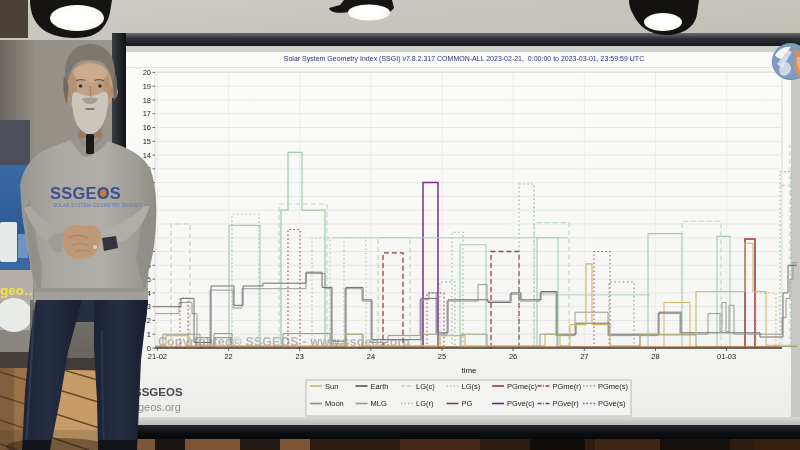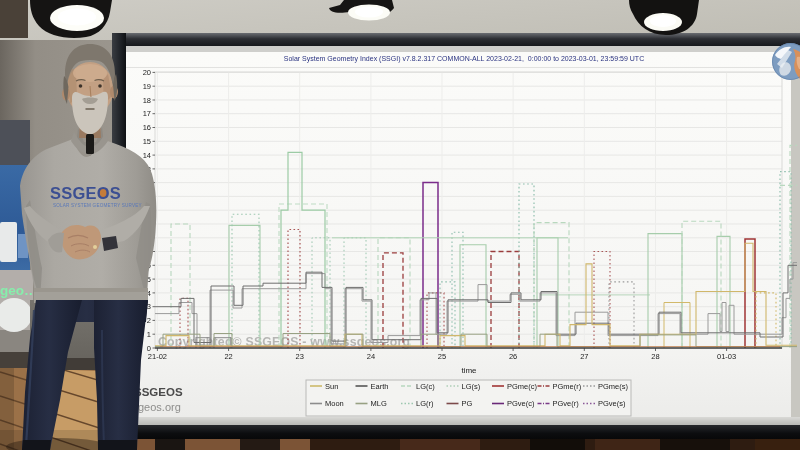--- a/index.html
+++ b/index.html
@@ -8,21 +8,21 @@
 <body>
 <div id="stage">
   <div class="abs" style="left:0;top:0;width:800px;height:40px;background:linear-gradient(175deg,#ceccc5,#bfbdb4);"></div>
   <div class="abs" style="left:0;top:0;width:28px;height:38px;background:#4a4138;"></div>
   <div class="abs" style="left:0;top:40px;width:118px;height:280px;background:linear-gradient(90deg,#6b665f,#938e86 30%,#9b968e);"></div>
   <div class="abs" style="left:0;top:120px;width:30px;height:50px;background:#4d5058;"></div>
   <div class="abs" style="left:0;top:165px;width:30px;height:110px;background:linear-gradient(180deg,#3a6aa5,#2e5a96 60%,#3e6da6);"></div>
   <div class="abs" style="left:0;top:222px;width:17px;height:40px;background:#e8eaea;border-radius:2px;"></div>
   <div class="abs" style="left:18px;top:234px;width:10px;height:24px;background:#6f94c4;"></div>
   <div class="abs" style="left:0;top:270px;width:33px;height:62px;background:#b3aeaa;"></div>
-  <div class="abs" style="left:0;top:283px;width:33px;height:18px;color:#86efac;font-weight:bold;font-size:13.5px;">geo…</div>
+  <div class="abs" style="left:0;top:283px;width:33px;height:18px;color:#fde047;font-weight:bold;font-size:13.5px;">geo…</div>
   <div class="abs" style="left:0;top:330px;width:33px;height:24px;background:#8a8680;"></div>
   <div class="abs" style="left:0;top:352px;width:33px;height:17px;background:#46403a;"></div>
   <div class="abs" style="left:0;top:298px;width:36px;height:34px;background:#e9ebe9;border-radius:50%;left:-4px;"></div>
   <svg class="abs" width="118" height="82" viewBox="0 0 118 82" style="left:0;top:368px">
     <rect width="118" height="82" fill="#9b7148"></rect>
     <polygon points="28,0 118,4 118,82 22,82" fill="#c79c66"></polygon>
     <g stroke="#66472c" stroke-width="1.4">
       <line x1="0" y1="4" x2="118" y2="40"></line>
         <line x1="0" y1="28" x2="118" y2="66"></line>
       <line x1="0" y1="52" x2="118" y2="92"></line>

